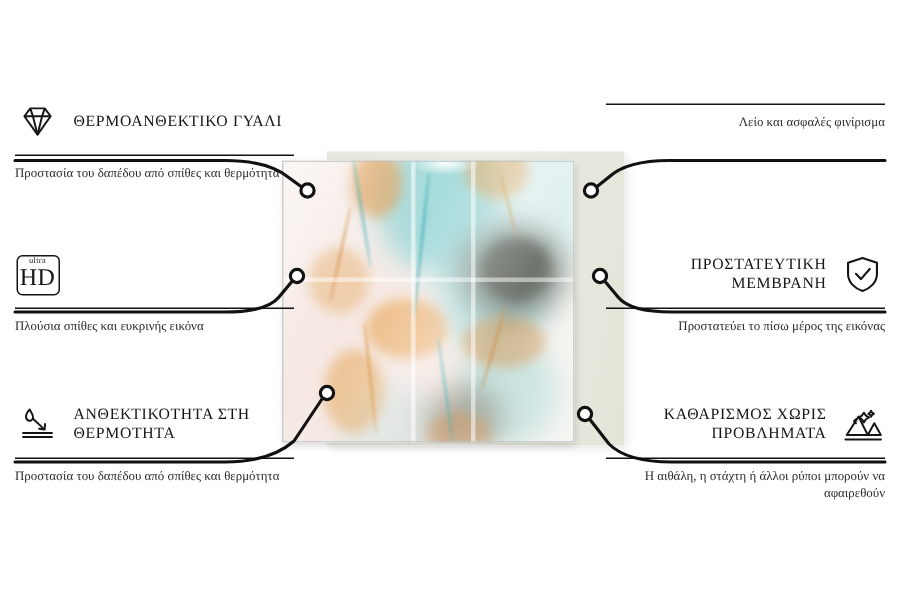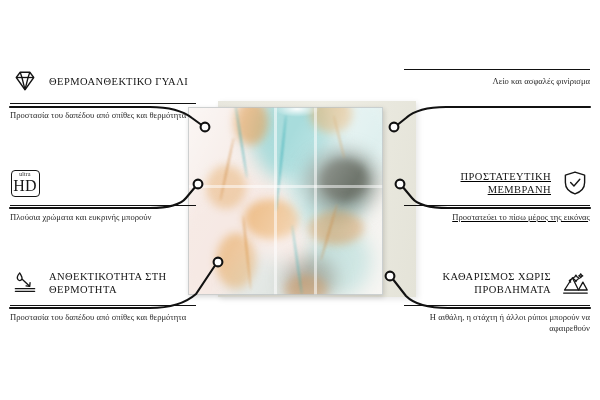--- a/index.html
+++ b/index.html
@@ -257,21 +257,21 @@
   <div class="feature left" style="top:166px;">
     <div class="feature-head">
       <span class="feature-icon">
         <span class="ultrahd">
           <span class="u-top">ultra</span>
           <span class="u-bot">HD</span>
         </span>
       </span>
     </div>
     <div class="rule"></div>
-    <div class="feature-desc">Πλούσια χρώματα και ευκρινής μπορούν</div>
+    <div class="feature-desc">Πλούσια σπίθες και ευκρινής εικόνα</div>
   </div>
 
   <div class="feature left" style="top:266px;">
     <div class="feature-head">
       <span class="feature-icon">
         <svg viewBox="0 0 32 32" width="28" height="28" fill="none" stroke="#151515" stroke-width="1.5" stroke-linecap="round" stroke-linejoin="round">
           <path d="M10 4.5 C7 8 6.5 10.5 8 12.2 C9.6 14 12.2 13.2 12.6 11 C13 9 11.5 7.5 10 4.5 Z"></path>
           <path d="M12.8 11.8 L21 19.5"></path>
           <path d="M17.2 19.2 L21.4 19.8 L21.8 15.6"></path>
           <path d="M5 22.5 L27 22.5"></path>
@@ -282,21 +282,21 @@
     </div>
     <div class="rule"></div>
     <div class="feature-desc">Προστασία του δαπέδου από σπίθες και θερμότητα</div>
   </div>
 
   <div class="feature right" style="top:64px;">
     <div class="rule"></div>
     <div class="feature-desc">Λείο και ασφαλές φινίρισμα</div>
   </div>
 
-  <div class="feature right" style="top:166px;text-decoration:underline;">
+  <div class="feature right" style="top:166px;">
     <div class="feature-head">
       <span class="feature-icon">
         <svg viewBox="0 0 32 32" width="28" height="28" fill="none" stroke="#151515" stroke-width="1.6" stroke-linecap="round" stroke-linejoin="round">
           <path d="M16 3.5 L27 7 L27 15.5 C27 22 22 26.5 16 28.5 C10 26.5 5 22 5 15.5 L5 7 Z"></path>
           <path d="M11 15.5 L14.8 19.5 L21.5 11.8"></path>
         </svg>
       </span>
       <span class="feature-title">ΠΡΟΣΤΑΤΕΥΤΙΚΗ ΜΕΜΒΡΑΝΗ</span>
     </div>
     <div class="rule"></div>

